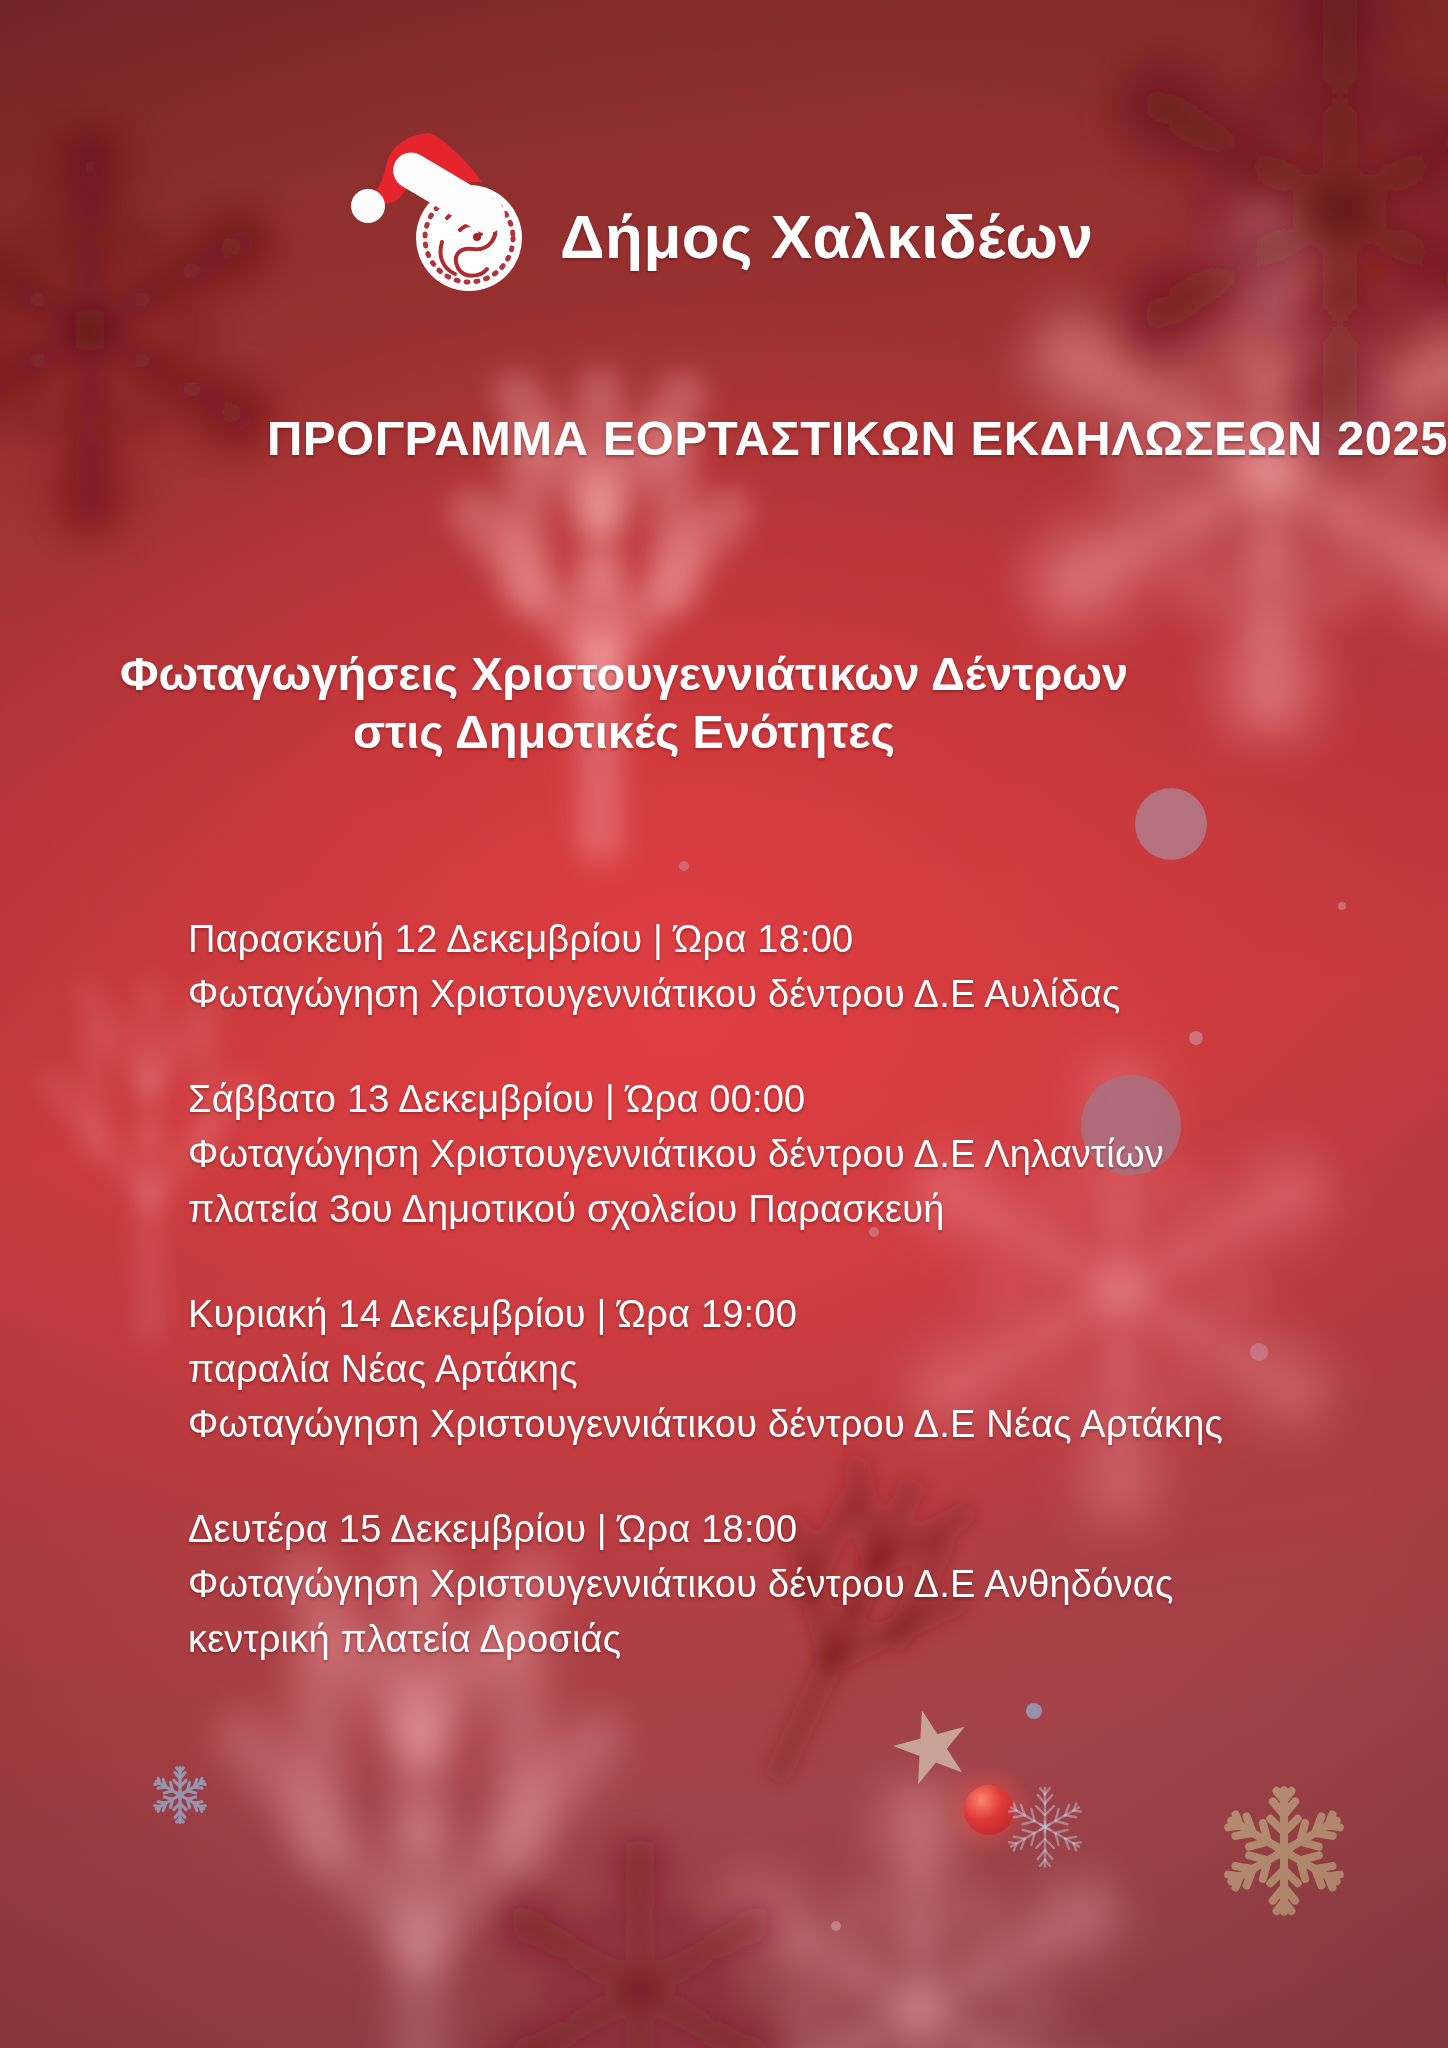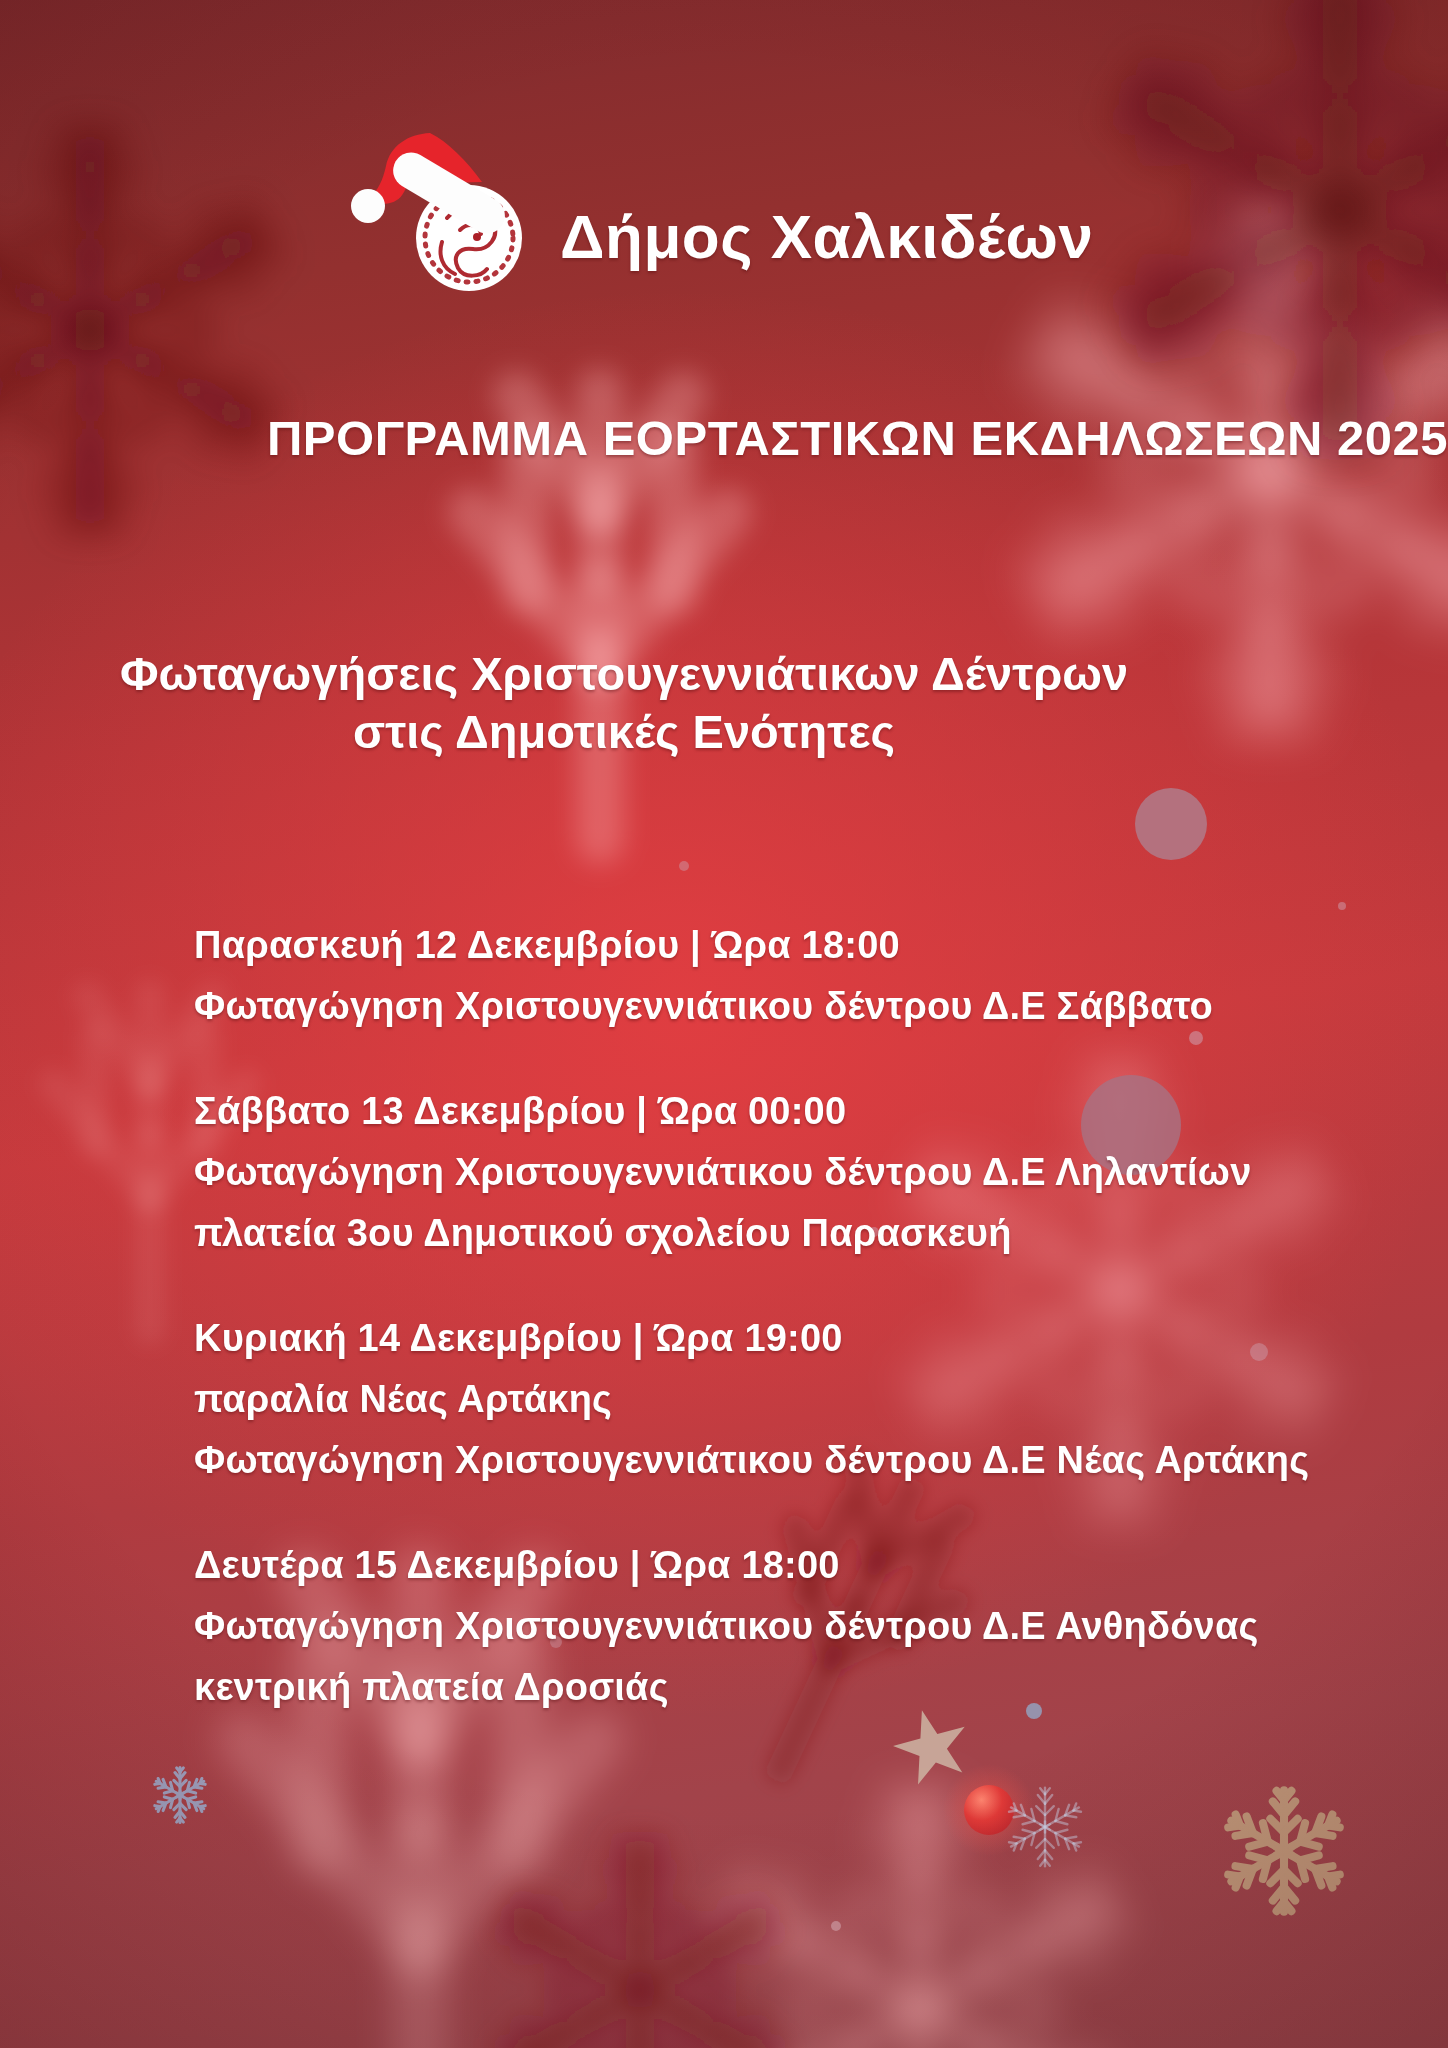--- a/index.html
+++ b/index.html
@@ -16,21 +16,21 @@
     content:"";position:absolute;inset:0;pointer-events:none;
     background:radial-gradient(1400px 1500px at 50% 46%, rgba(0,0,0,0) 58%, rgba(70,12,14,.34) 100%);
   }
   .decor{position:absolute;left:0;top:0;}
   .txt{position:absolute;color:#ffffff;text-shadow:0 2px 3px rgba(80,10,12,.40);}
   .muni{left:556px;top:200px;font-size:62px;font-weight:700;letter-spacing:.5px;line-height:66px;}
   .ptitle{left:0;top:410px;width:1448px;text-align:right;font-size:49px;font-weight:700;letter-spacing:.5px;line-height:56px;}
   .stitle{left:0;top:645px;width:1248px;text-align:center;font-size:47px;font-weight:700;line-height:58px;}
   .events{position:absolute;left:180px;top:908px;width:1200px;}
   .event{margin:0 0 58px 0;}
-  .event p{margin:14px;color:#ffffff;font-size:38px;font-weight:700;line-height:47px;letter-spacing:.2px;text-shadow:0 2px 3px rgba(80,10,12,.40);}
+  .event p{margin:8px;color:#ffffff;font-size:38px;font-weight:400;line-height:47px;letter-spacing:.2px;text-shadow:0 2px 3px rgba(80,10,12,.40);}
   .z2{z-index:2;} .z3{z-index:3;}
 </style>
 </head>
 <body>
 
 <div class="canvas">
 
   <svg class="decor" width="1448" height="2048" viewBox="0 0 1448 2048" aria-hidden="true">
     <defs>
       <g id="arm" fill="none" stroke-linecap="round">
@@ -130,21 +130,21 @@
   <h2 class="txt ptitle z2" style="margin:0;">ΠΡΟΓΡΑΜΜΑ ΕΟΡΤΑΣΤΙΚΩΝ ΕΚΔΗΛΩΣΕΩΝ 2025</h2>
 
   <h3 class="txt stitle z2" style="margin:0;">
     <span style="display:block;">Φωταγωγήσεις Χριστουγεννιάτικων Δέντρων</span>
     <span style="display:block;">στις Δημοτικές Ενότητες</span>
   </h3>
 
   <section class="events z2">
     <div class="event">
       <p>Παρασκευή 12 Δεκεμβρίου | Ώρα 18:00</p>
-      <p>Φωταγώγηση Χριστουγεννιάτικου δέντρου Δ.Ε Σάββατο</p>
+      <p>Φωταγώγηση Χριστουγεννιάτικου δέντρου Δ.Ε Αυλίδας</p>
     </div>
     <div class="event">
       <p>Σάββατο 13 Δεκεμβρίου | Ώρα 00:00</p>
       <p>Φωταγώγηση Χριστουγεννιάτικου δέντρου Δ.Ε Ληλαντίων</p>
       <p>πλατεία 3ου Δημοτικού σχολείου Παρασκευή</p>
     </div>
     <div class="event">
       <p>Κυριακή 14 Δεκεμβρίου | Ώρα 19:00</p>
       <p>παραλία Νέας Αρτάκης</p>
       <p>Φωταγώγηση Χριστουγεννιάτικου δέντρου Δ.Ε Νέας Αρτάκης</p>

